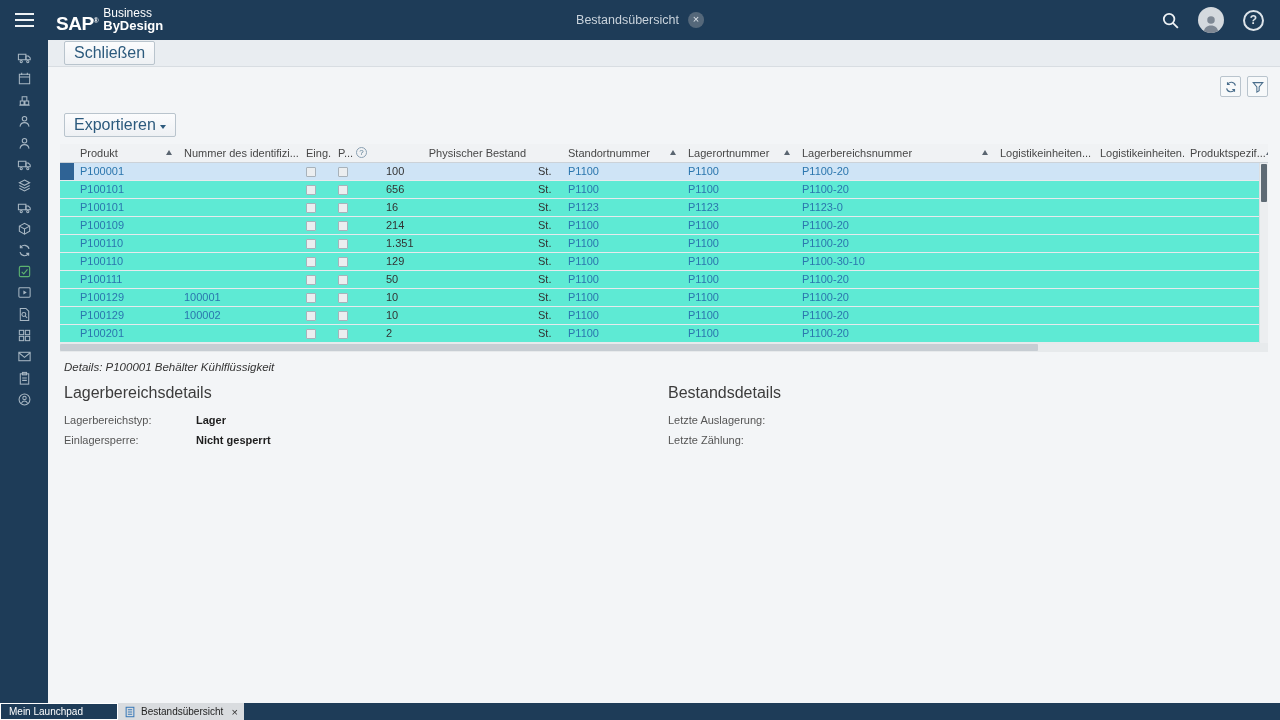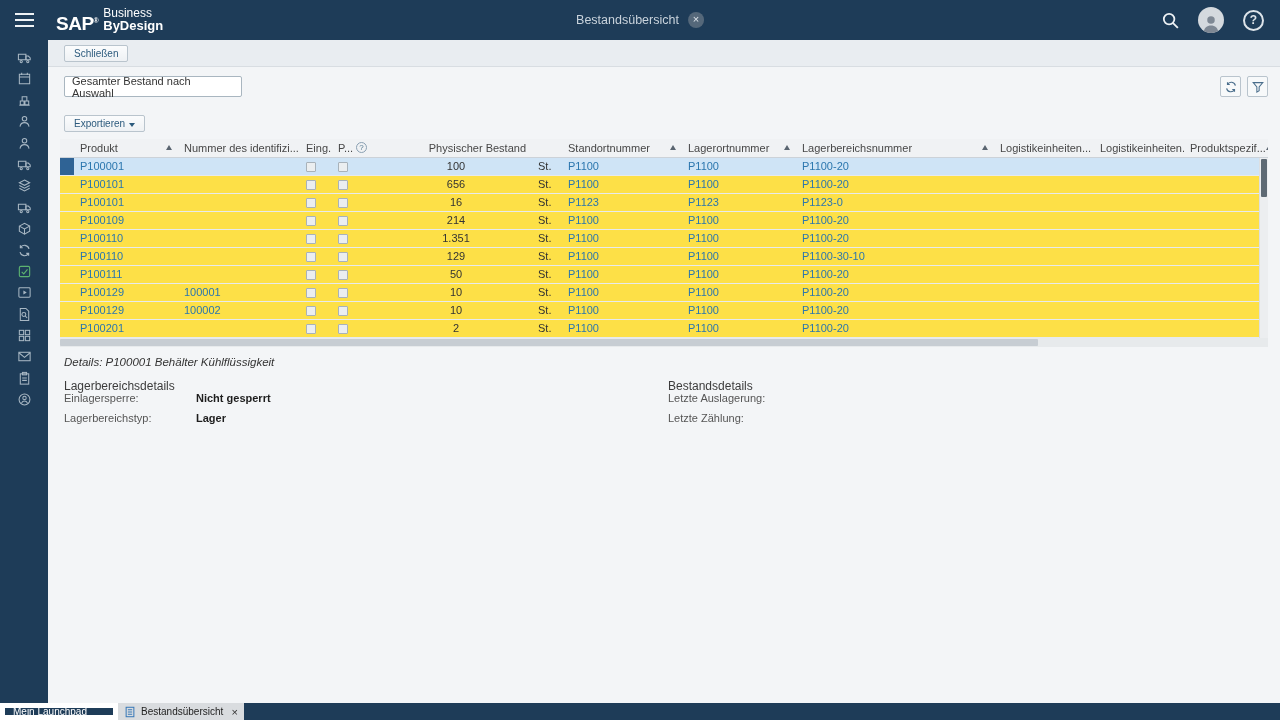--- a/index.html
+++ b/index.html
@@ -24,63 +24,63 @@
   .avatar { width:26px; height:26px; border-radius:50%; background:#d4d9de; overflow:hidden; display:flex; align-items:flex-end; justify-content:center; cursor:pointer; }
   .help-btn { width:21px; height:21px; border:2px solid #dde4ea; border-radius:50%; color:#dde4ea; font-size:12px; font-weight:bold; display:flex; align-items:center; justify-content:center; cursor:pointer; }
 
   
   .sidebar { position:absolute; top:40px; left:0; width:48px; bottom:17px; background:#1e3c58; display:flex; flex-direction:column; align-items:center; padding-top:9px; gap:4.4px; }
   .side-icon { width:26px; height:17px; display:flex; align-items:center; justify-content:center; color:#a9b8c4; cursor:pointer; }
 
   
   .main { position:absolute; left:48px; top:40px; right:0; bottom:17px; background:#f3f5f7; overflow:hidden; }
   .close-strip { height:27px; background:#e9edf1; border-bottom:1px solid #d8dde2; display:flex; align-items:center; padding-left:16px; }
-  .btn { font-size:10px; color:#2c5a7d; background:linear-gradient(#fbfcfd,#eef1f4); border:1px solid #b9c4cd; border-radius:2px; padding:2px 9px; cursor:pointer; display:inline-flex; align-items:center; gap:4px; }
+  .btn { font-size:16px; color:#2c5a7d; background:linear-gradient(#fbfcfd,#eef1f4); border:1px solid #b9c4cd; border-radius:2px; padding:2px 9px; cursor:pointer; display:inline-flex; align-items:center; gap:4px; }
   .view-row { display:flex; align-items:center; margin:9px 12px 0 16px; }
   .select-box { width:178px; height:21px; background:#fff; border:1px solid #a9b6c0; border-radius:2px; font-size:11px; color:#333; display:flex; align-items:center; justify-content:space-between; padding:0 7px; cursor:pointer; }
   .caret-down { width:0; height:0; border-left:4px solid transparent; border-right:4px solid transparent; border-top:5px solid #5f7documented4; border-top-color:#5f7184; }
   .spacer { flex:1; }
   .icon-btn { width:21px; height:21px; border:1px solid #b9c4cd; background:#f7f9fa; border-radius:2px; display:flex; align-items:center; justify-content:center; color:#4a6e8c; margin-left:6px; cursor:pointer; }
   .export-row { margin:16px 16px 7px; }
   .mini-caret { width:0; height:0; border-left:3.5px solid transparent; border-right:3.5px solid transparent; border-top:4px solid #2c5a7d; margin-top:3px; }
 
   
-  .table-wrap { position:relative; margin:0 12px; background:#fde047; }
+  .table-wrap { position:relative; margin:0 12px; background:#5eead4; }
   table { border-collapse:collapse; table-layout:fixed; width:1208px; font-size:11px; }
   thead th { height:18px; background:#f0f2f4; border-bottom:1px solid #ccd2d8; color:#474747; font-weight:normal; text-align:left; padding:0 6px; white-space:nowrap; overflow:hidden; cursor:pointer; }
   .thx { display:flex; align-items:center; justify-content:space-between; }
   .sort-asc { width:0; height:0; border-left:3.5px solid transparent; border-right:3.5px solid transparent; border-bottom:5px solid #5a6570; flex:none; }
   .qmark { width:11px; height:11px; border-radius:50%; border:1px solid #8aa0b2; color:#54788f; font-size:8px; display:inline-flex; align-items:center; justify-content:center; flex:none; margin-left:3px; cursor:pointer; }
   tbody td { height:18px; padding:0 6px; border-bottom:1px solid #e7eaed; color:#333; white-space:nowrap; overflow:hidden; }
   .cell-link { color:#2b76ae; cursor:pointer; }
-  .cell-qty { text-align:center; }
+  .cell-qty { text-align:left; }
   .cell-check { text-align:left; }
   .checkbox { display:inline-block; width:10px; height:10px; border:1px solid #a8b2ba; background:#ebeef0; border-radius:1px; vertical-align:middle; cursor:pointer; }
   tr.selected td { background:#cfe4f6; }
   tr.selected td.cell-indicator { background:#2f6395; }
   .th-right { text-align:right; }
   .vscroll { position:absolute; top:19px; right:0; bottom:0; width:9px; background:#eceef0; border-left:1px solid #dcdfe2; cursor:pointer; }
   .vthumb { position:absolute; top:1px; left:1px; width:6px; height:38px; background:#5e6a74; border-radius:1px; cursor:pointer; }
   .hscroll { margin:0 12px; height:9px; background:#e7eaec; position:relative; cursor:pointer; }
   .hthumb { position:absolute; left:0; top:1px; height:7px; width:81%; background:#c7cdd3; border-radius:1px; cursor:pointer; }
 
   
   .details { margin:9px 16px; font-size:11px; color:#333; }
   .details-title { font-size:11.5px; color:#333; margin-bottom:11px;font-style:italic; }
   .details-cols { display:flex; }
   .dcol-left { width:604px; }
   .dcol-right { flex:1; }
-  .dsection-heading { font-size:12px; color:#3c3c3c; }
+  .dsection-heading { font-size:16px; color:#3c3c3c; margin-bottom:13px; }
   .field-row { display:flex; margin-bottom:9px; line-height:11px; }
   .field-label { width:132px; color:#555; flex:none; }
   .field-value { color:#1e1e1e; font-weight:bold; }
 
   
   .taskbar { position:absolute; left:0; bottom:0; width:1280px; height:17px; background:#1e3c58; display:flex; font-size:10px; }
-  .launchpad { width:118px; color:#fff; display:flex; align-items:center; padding-left:8px; border:5px solid #ffffff; cursor:pointer; }
+  .launchpad { width:118px; color:#fff; display:flex; align-items:center; padding-left:8px; border:1px solid #ffffff; cursor:pointer; }
   .task-tab { width:126px; background:#d9dcdf; color:#222; display:flex; align-items:center; gap:5px; padding:0 6px; cursor:pointer; }
   .task-tab .tab-label { flex:1; overflow:hidden; white-space:nowrap; }
   .task-tab-close { color:#333; font-size:11px; cursor:pointer; }
 
   .symlib { position:absolute; width:0; height:0; overflow:hidden; }
 </style>
 </head>
 <body>
 
 <svg class="symlib" aria-hidden="true">
@@ -297,24 +297,20 @@
     </div>
 </nav>
 
 <main class="main">
 
   <div class="close-strip">
     <button class="btn">Schließen</button>
   </div>
 
   <div class="view-row">
-    <div class="select-box">
-      <span>Gesamter Bestand nach Auswahl</span>
-      <span class="caret-down"></span>
-    </div>
     <div class="spacer"></div>
     <div class="icon-btn">
         <svg width="14" height="14" viewBox="0 0 16 16">
           <use href="#sym-refresh" xlink:href="#sym-refresh"></use>
         </svg>
       </div>
     <div class="icon-btn">
         <svg width="14" height="14" viewBox="0 0 16 16">
           <use href="#sym-filter" xlink:href="#sym-filter"></use>
         </svg>
@@ -552,26 +548,26 @@
   <div class="hscroll">
       <div class="hthumb"></div>
     </div>
 
   <section class="details">
     <div class="details-title">Details: P100001 Behälter Kühlflüssigkeit</div>
     <div class="details-cols">
       <div class="dcol-left">
         <div class="dsection-heading">Lagerbereichsdetails</div>
         <div class="field-row">
+          <span class="field-label">Lagerbereichstyp:</span>
+          <span class="field-value">Lager</span>
+        </div>
+        <div class="field-row">
           <span class="field-label">Einlagersperre:</span>
           <span class="field-value">Nicht gesperrt</span>
-        </div>
-        <div class="field-row">
-          <span class="field-label">Lagerbereichstyp:</span>
-          <span class="field-value">Lager</span>
         </div>
       </div>
       <div class="dcol-right">
         <div class="dsection-heading">Bestandsdetails</div>
         <div class="field-row">
           <span class="field-label">Letzte Auslagerung:</span>
           <span class="field-value"></span>
         </div>
         <div class="field-row">
           <span class="field-label">Letzte Zählung:</span>

